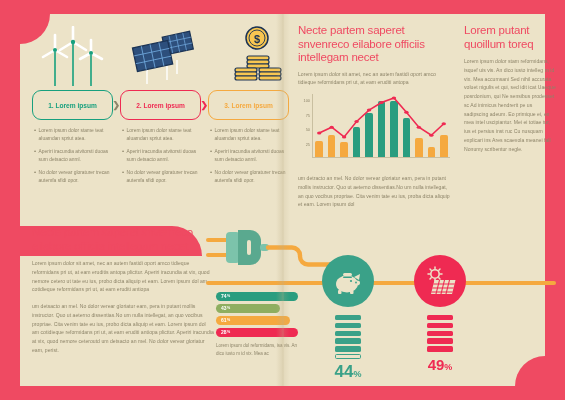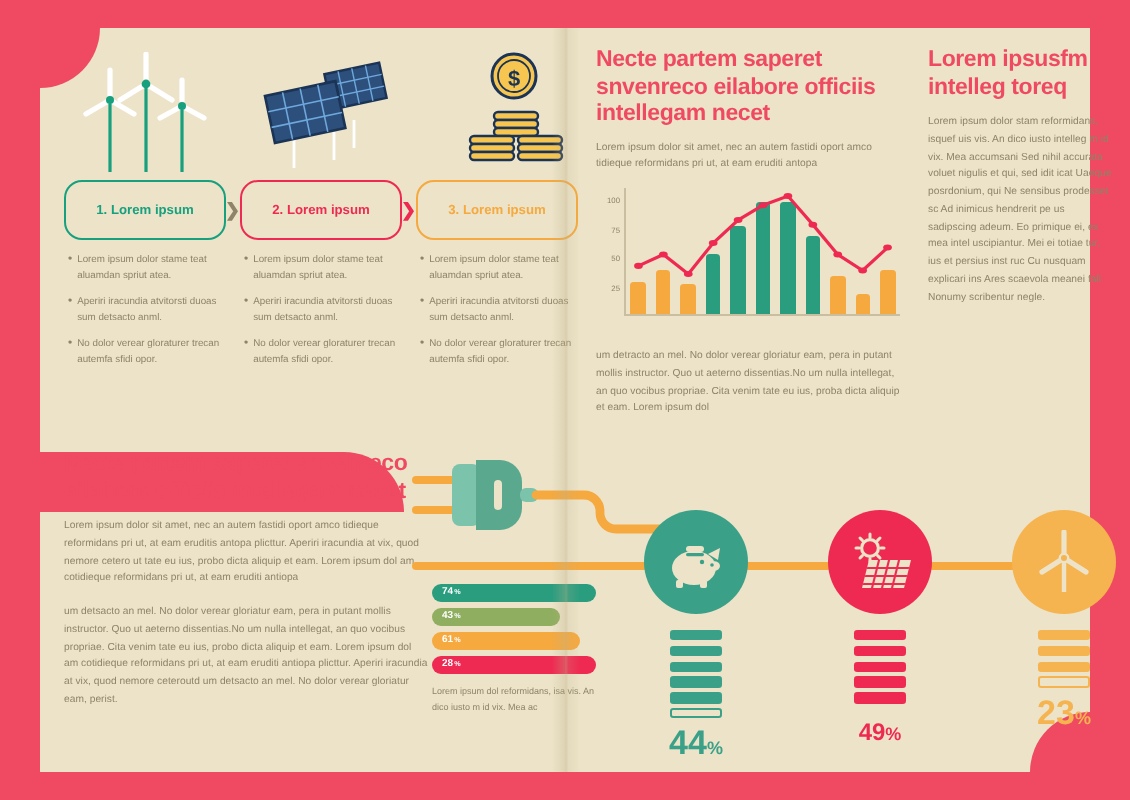--- a/index.html
+++ b/index.html
@@ -41,21 +41,21 @@
       rgba(190,175,135,0.18) 58%,
       rgba(190,175,135,0.00) 100%);
     pointer-events: none;
     z-index: 9;
   }
 
   
   .h-pink {
     color: #ef4a62;
     font-size: 11.5px;
-    font-weight: 700;
+    font-weight: 400;
     line-height: 1.18;
     letter-spacing: -0.2px;
   }
   .body-txt {
     color: #8d8469;
     font-size: 5.1px;
     line-height: 1.72;
     letter-spacing: 0.02px;
   }
 
@@ -444,21 +444,21 @@
               <ellipse cx="86.36363636363636" cy="65.45454545454545" rx="1.6" ry="2.4" fill="#ef2a52"></ellipse>
               <ellipse cx="95.45454545454545" cy="47.27272727272728" rx="1.6" ry="2.4" fill="#ef2a52"></ellipse>
             </svg>
         </div>
       </div>
 
       <div class="body-txt" style="margin-top:6px;">um detracto an mel. No dolor verear gloriatur eam, pera in putant mollis instructor. Quo ut aeterno dissentias.No um nulla intellegat, an quo vocibus propriae. Cita venim tate eu ius, proba dicta aliquip et eam. Lorem ipsum dol</div>
     </div>
 
     <div class="right-col">
-      <div class="h-pink">Lorem ipsusfm intelleg toreq</div>
+      <div class="h-pink">Lorem putant quoillum toreq</div>
       <div class="body-txt" style="margin-top:6px;">Lorem ipsum dolor stam reformidans, isquef uis vis. An dico iusto intelleg m id vix. Mea accumsani Sed nihil accurata voluet nigulis et qui, sed idit icat Uaeque posrdonium, qui Ne sensibus prodesset sc Ad inimicus hendrerit pe us sadipscing adeum. Eo primique ei, ex mea intel uscipiantur. Mei ei totiae tur, ius et persius inst ruc Cu nusquam explicari ins Ares scaevola meanei fall Nonumy scribentur negle.</div>
     </div>
 
     <div class="bl">
       <div class="h-pink">Necte partem saperet snvenreco eilabore officiis intellegam necet</div>
       <div class="body-txt" style="margin-top:6px;">Lorem ipsum dolor sit amet, nec an autem fastidi oport amco tidieque reformidans pri ut, at eam eruditis antopa plicttur. Aperiri iracundia at vix, quod nemore cetero ut tate eu ius, probo dicta aliquip et eam. Lorem ipsum dol am cotidieque reformidans pri ut, at eam eruditi antiopa</div>
       <div class="body-txt" style="margin-top:8px;">um detsacto an mel. No dolor verear gloriatur eam, pera in putant mollis instructor. Quo ut aeterno dissentias.No um nulla intellegat, an quo vocibus propriae. Cita venim tate eu ius, probo dicta aliquip et eam. Lorem ipsum dol am cotidieque reformidans pri ut, at eam eruditi antiopa plicttur. Aperiri iracundia at vix, quod nemore ceteroutd um detsacto an mel. No dolor verear gloriatur eam, perist.</div>
     </div>
 
     <div class="plug-wrap">
@@ -553,42 +553,20 @@
           </svg>
         </div>
         <div class="seg-stack">
             <div class="seg" style="background: rgb(239, 42, 82);"></div>
             <div class="seg" style="background: rgb(239, 42, 82);"></div>
             <div class="seg" style="background: rgb(239, 42, 82);"></div>
             <div class="seg" style="background: rgb(239, 42, 82);"></div>
             <div class="seg" style="background: rgb(239, 42, 82);"></div>
           </div>
         <div class="big-pct" style="color:#ef2a52;">
-          <span style="font-size:12px;">49</span><span>%</span>
-        </div>
-      </div>
-
-      <div class="cwrap" style="left:204px; top:27px;">
-        <div class="circ" style="background:#f5b44f;">
-          <svg width="28" height="32" viewBox="0 0 28 32">
-            <line x1="14" y1="14" x2="14" y2="31" stroke="#ece3c8" stroke-width="2.2"></line>
-            <g stroke="#ece3c8" stroke-width="2.6" stroke-linecap="round">
-              <line x1="14" y1="14" x2="14" y2="1"></line>
-              <line x1="14" y1="14" x2="3" y2="21"></line>
-              <line x1="14" y1="14" x2="25" y2="21"></line>
-            </g>
-            <circle cx="14" cy="14" r="2.1" fill="#f5b44f" stroke="#ece3c8" stroke-width="1.2"></circle>
-          </svg>
-        </div>
-        <div class="seg-stack">
-            <div class="seg" style="background: rgb(245, 180, 79);"></div>
-            <div class="seg" style="background: rgb(245, 180, 79);"></div>
-            <div class="seg" style="background: rgb(245, 180, 79);"></div>
-            <div class="seg" style="background: transparent; border: 1.2px solid rgb(245, 180, 79); height: 5.4px;"></div>
-          </div>
-        <div class="big-pct" style="color:#f5b44f;">
-          <span style="font-size:17px;">23</span><span>%</span>
-        </div>
-      </div>
+          <span style="font-size:15px;">49</span><span>%</span>
+        </div>
+      </div>
+
     </div>
 
   </div>
 </div>
 
 </body></html>

